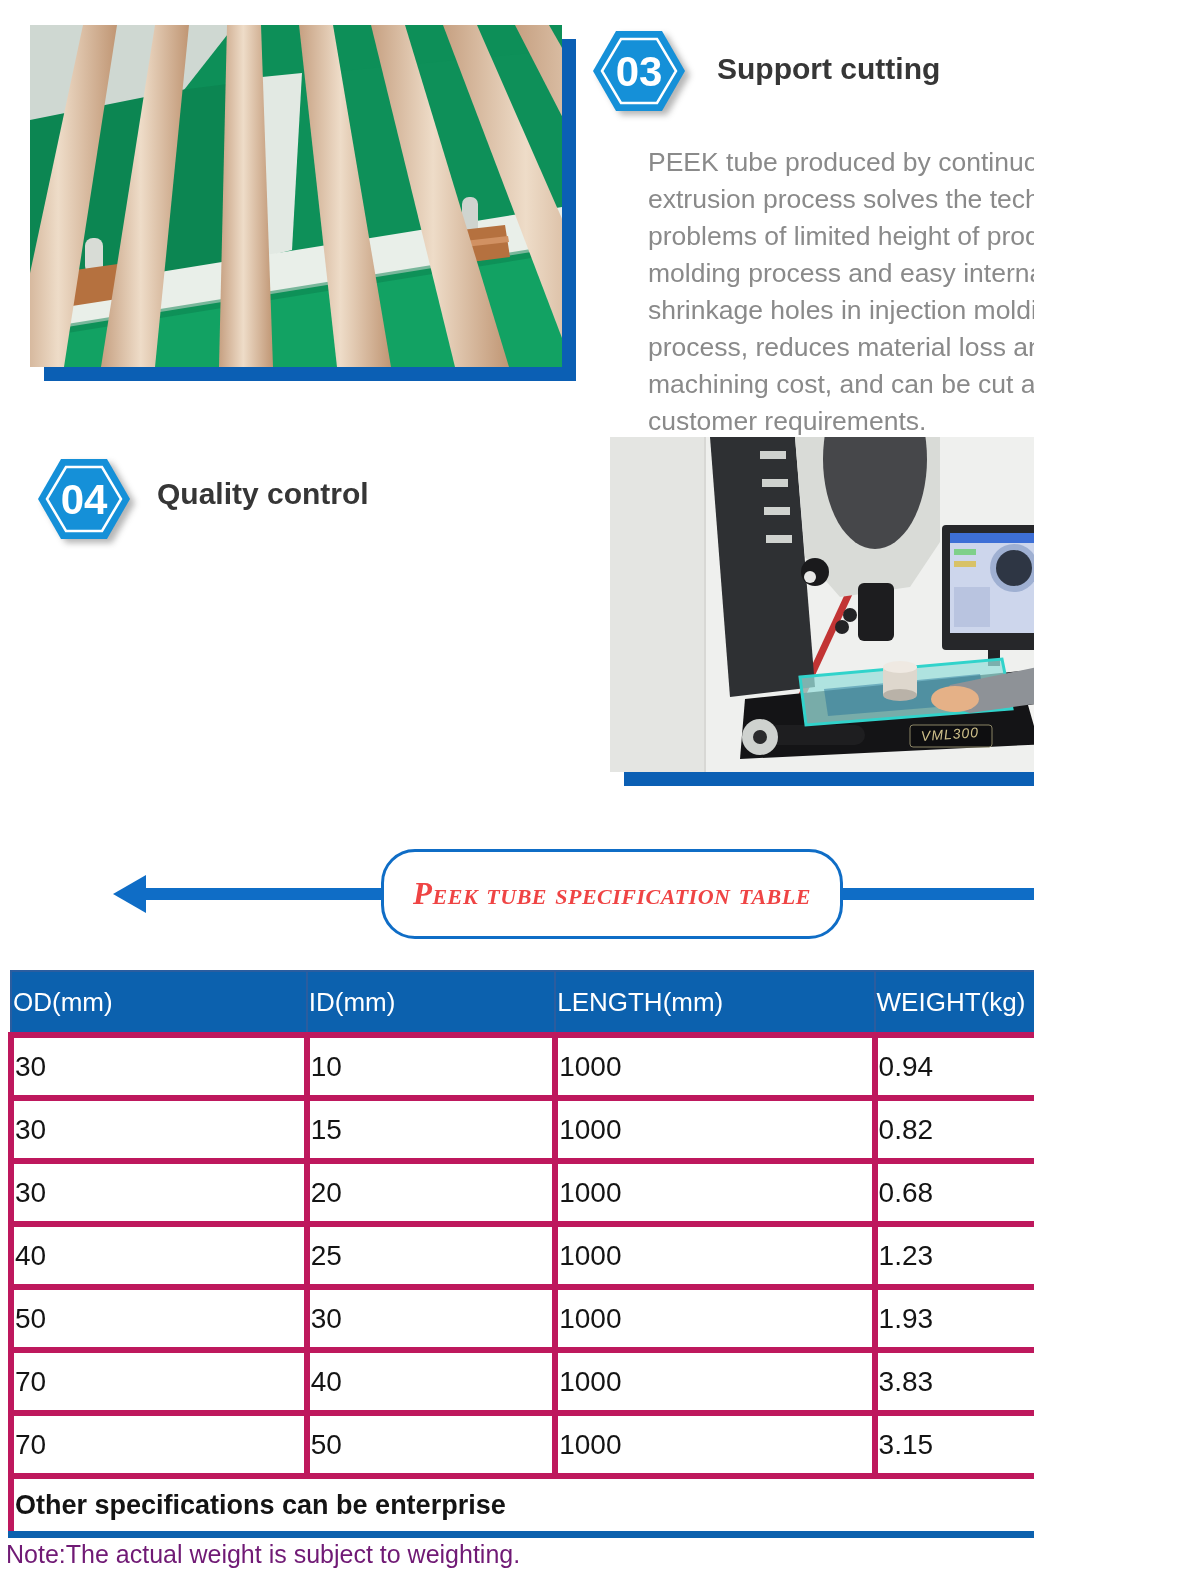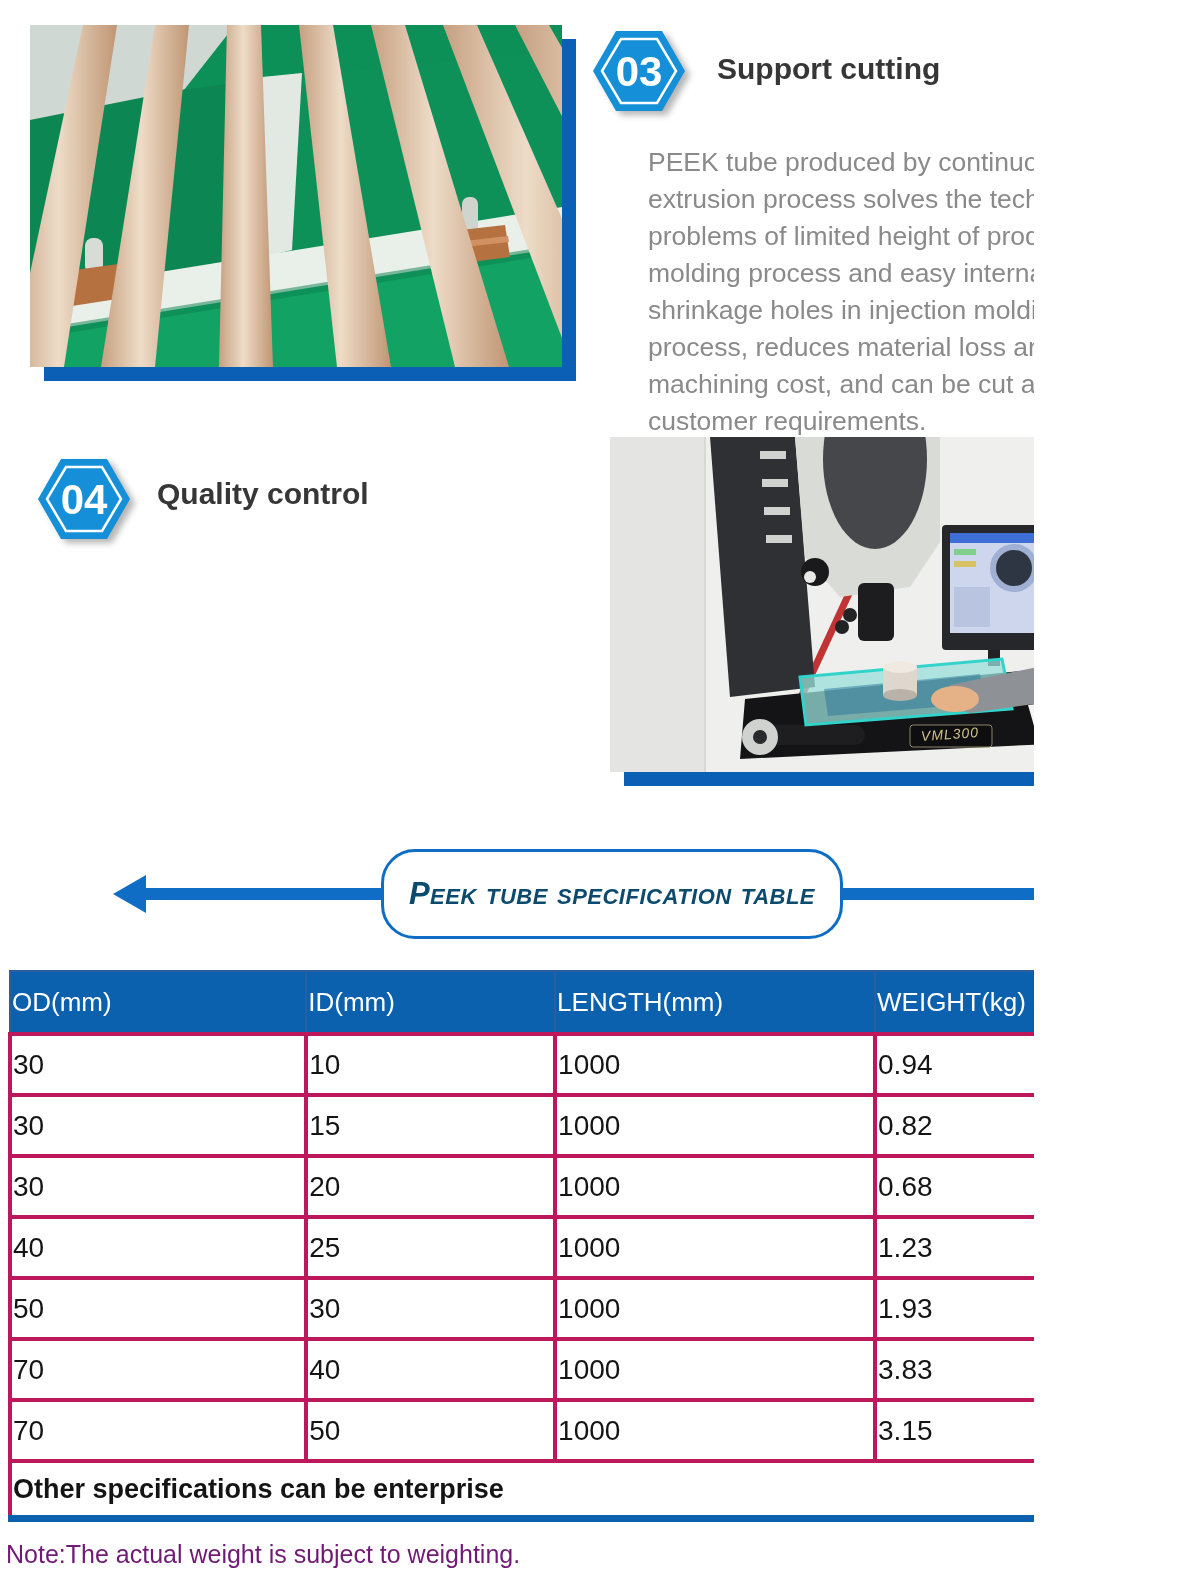--- a/index.html
+++ b/index.html
@@ -34,42 +34,42 @@
   .body-04{left:104px;top:556px;width:500px;}
 
   
   .banner-box{
     position:absolute;left:381px;top:849px;width:462px;height:90px;background:#ffffff;
     border:3px solid #0f6dc6;border-radius:34px;z-index:2;
     display:flex;align-items:center;justify-content:center;box-sizing:border-box;
   }
   .banner-title{
     font-style:italic;font-variant:small-caps;font-weight:600;
-    color:#0c4a6e;font-size:31px;letter-spacing:.5px;white-space:nowrap;
+    color:#ef4444;font-size:31px;letter-spacing:.5px;white-space:nowrap;font-family:Liberation Serif, serif;
   }
   .arrow{position:absolute;top:875px;display:flex;align-items:center;height:38px;z-index:1;}
   .arrow-left{left:113px;width:269px;}
   .arrow-right{left:842px;width:244px;}
   .arrow .shaft{flex:1;height:12px;background:#0f6dc6;}
   .arrow .head-left{width:0;height:0;border-top:19px solid transparent;border-bottom:19px solid transparent;border-right:33px solid #0f6dc6;}
   .arrow .head-right{width:0;height:0;border-top:19px solid transparent;border-bottom:19px solid transparent;border-left:33px solid #0f6dc6;}
 
   
   .spec-table{
     position:absolute;left:8px;top:970px;width:1189px;
     border-collapse:collapse;text-align:left;table-layout:fixed;
     border-bottom:7px solid #0c61ae;
     padding-left:20px;
   }
   .spec-table th{
     background:#0c61ae;color:#ffffff;font-weight:400;font-size:26px;height:58px;
     border:2px solid #2b5d9f;
   }
   .spec-table td{
-    border:4px solid #be185d;font-size:28px;color:#141414;height:55px;background:#ffffff;
+    border:6px solid #be185d;font-size:28px;color:#141414;height:55px;background:#ffffff;
   }
   .spec-table tfoot td{font-weight:600;font-size:27px;height:50px;}
 
   .note{position:absolute;left:6px;top:1540px;font-size:25px;color:#701a75;}
 </style>
 </head>
 <body>
 
 <div class="page">
 

